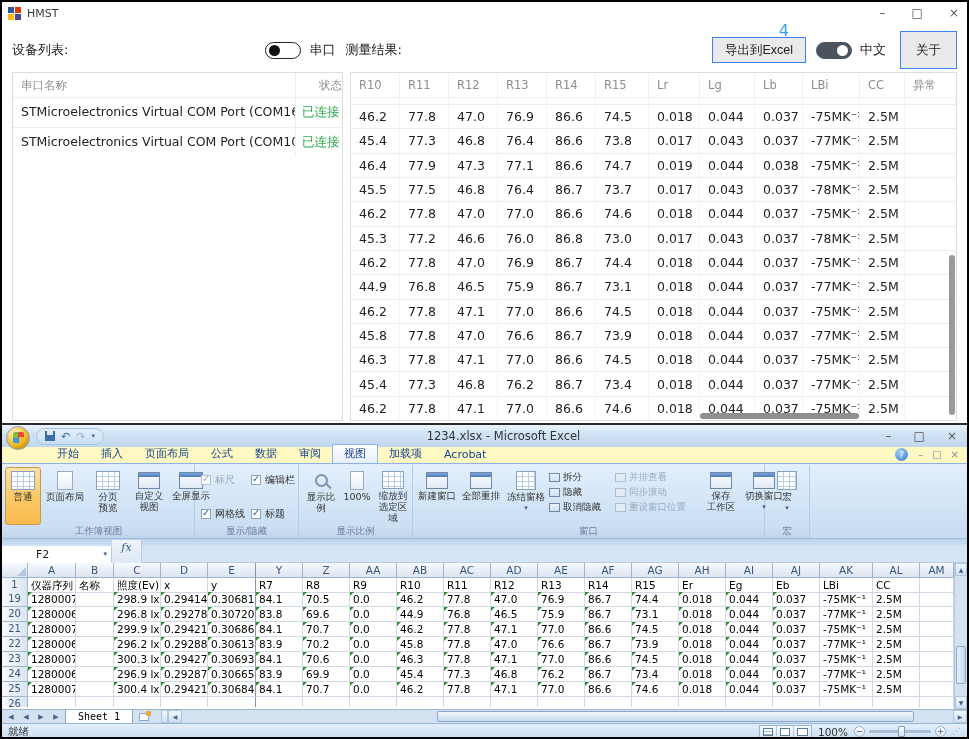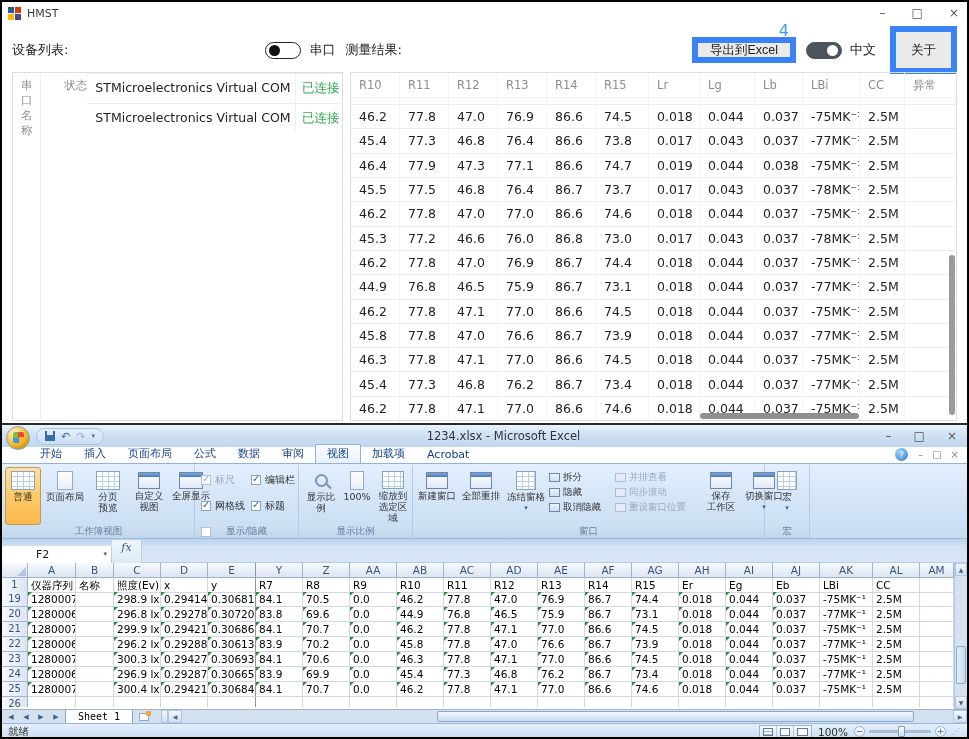--- a/index.html
+++ b/index.html
@@ -14,26 +14,26 @@
   .hmst-logo i{display:block;}
   .hmst-logo .q1{background:#2b5797;} .hmst-logo .q2{background:#d83b01;}
   .hmst-logo .q3{background:#ffb900;} .hmst-logo .q4{background:#4a4a8a;}
   .win-btns{margin-left:auto;display:flex;gap:26px;color:#555;font-size:12px;line-height:1;}
   .win-btns span{cursor:default;}
   .hmst-toolbar{height:46px;display:flex;align-items:center;padding:6px 10px 0 10px;position:relative;font-size:13px;color:#222;}
   .tg{width:36px;height:17px;border:1px solid #222;border-radius:9px;position:relative;background:#fff;flex:none;}
   .tg .knob{position:absolute;left:3px;top:2px;width:11px;height:11px;border-radius:50%;background:#111;}
   .tg.on{background:#4b545c;border-color:#4b545c;}
   .tg.on .knob{left:auto;right:3px;background:#fff;}
-  .hbtn{height:26px;padding:0 12px;background:#eaeaea;border:6px solid #3b82f6;font-size:12.5px;color:#222;
+  .hbtn{height:26px;padding:0 12px;background:#eaeaea;border:1px solid #3b82f6;font-size:12.5px;color:#222;
         display:flex;align-items:center;flex:none;}
   .ann{position:absolute;top:-3px;right:178px;color:#3d9bff;font-size:16px;}
   .hmst-body{flex:1;display:flex;padding:2px 10px 2px 10px;min-height:0;}
 
-  .dev{width:331px;border:1px solid #ddd;font-size:12px;flex:none;display:flex;flex-direction:row;}
+  .dev{width:331px;border:1px solid #ddd;font-size:12px;flex:none;display:flex;flex-direction:column;}
   .dev-head{display:grid;grid-template-columns:1fr 46px;color:#8d8d8d;font-size:11.5px;}
   .dev-head>span{padding:5px 0 4px 8px;border-right:1px solid #f0f0f0;}
   .dev-head>span:last-child{border-right:none;text-align:right;}
   .dev-row{display:grid;grid-template-columns:1fr 46px;border-top:1px solid #ededed;}
   .dev-row .dname{padding:6px 0 6px 8px;font-size:12.5px;color:#222;border-right:1px solid #f0f0f0;white-space:nowrap;overflow:hidden;}
   .dev-row .dstat{padding:6px 0 6px 6px;color:#2fab4f;font-size:12.5px;}
 
   .res{flex:1;margin-left:7px;border:1px solid #ddd;position:relative;display:flex;flex-direction:column;overflow:hidden;min-width:0;}
   .rgrid{display:grid;grid-template-columns:49px 49px 49px 49px 49px 53px 51px 55px 48px 57px 45px minmax(0,1fr);}
   .res-head>span{color:#8d8d8d;font-size:11.5px;padding:5px 0 4px 8px;border-right:1px solid #f2f2f2;white-space:nowrap;overflow:hidden;}
@@ -56,21 +56,21 @@
   .orb i{width:11px;height:11px;border-radius:2px;display:block;
          background:conic-gradient(#e8483a 0 25%,#f0b733 0 50%,#3f96e8 0 75%,#7bbf3f 0);}
   .qat{display:flex;align-items:center;gap:6px;margin-left:4px;background:linear-gradient(#e4f0fc,#c9def3);
        border:1px solid #a9c4e2;border-radius:9px;height:17px;padding:0 8px;font-size:11px;color:#3a6ea5;}
   .ic-save{width:10px;height:10px;background:#3a6ea5;position:relative;}
   .ic-save::after{content:"";position:absolute;left:2px;top:0;width:6px;height:4px;background:#dcE9f8;background:#dce9f8;}
   .qat .dis{color:#9db3cc;}
   .x-title{position:absolute;left:0;right:0;text-align:center;font-size:11.5px;color:#333;pointer-events:none;padding-left:38px;}
   .x-winbtns{margin-left:auto;display:flex;gap:22px;color:#555;font-size:12px;padding-right:10px;z-index:2;}
 
-  .x-tabrow{height:17px;background:#ffffff;display:flex;align-items:flex-end;padding-left:27px;position:relative;border-bottom:1px solid #8db2e3;}
+  .x-tabrow{height:17px;background:#fef9c3;display:flex;align-items:flex-end;padding-left:44px;position:relative;border-bottom:1px solid #8db2e3;}
   .x-tab{font-size:11px;color:#15428b;padding:1px 11px 2px 11px;white-space:nowrap;}
   .x-tab.active{background:linear-gradient(#fdfeff,#e7f0fa);border:1px solid #8db2e3;border-bottom:none;border-radius:2px 2px 0 0;}
   .x-tabrow-right{position:absolute;right:8px;top:1px;display:flex;align-items:center;gap:10px;}
   .x-help{width:13px;height:13px;border-radius:50%;background:radial-gradient(circle at 35% 30%,#9fd0f7,#2f7bd0);color:#fff;
           font-size:9px;display:flex;align-items:center;justify-content:center;}
   .x-docbtns{display:flex;gap:9px;color:#7d8da3;font-size:10px;}
 
   .x-ribbon{height:74px;background:linear-gradient(#e3effd,#d2e4f6 55%,#c6dcf2);display:flex;padding:1px 0 0 1px;overflow:hidden;}
   .grp{display:flex;flex-direction:column;border-right:1px solid #b5cbe4;flex:none;}
   .grp-body{flex:1;display:flex;align-items:stretch;padding:2px 2px 0 2px;min-height:0;}
@@ -87,21 +87,21 @@
   .ic-page{width:16px;height:19px;border:1px solid #98abc4;background:linear-gradient(#fff,#e9eef5);}
   .ic-zoom{width:13px;height:13px;border:2px solid #7c93b2;border-radius:50%;position:relative;margin:3px 0 3px 0;}
   .ic-zoom::after{content:"";position:absolute;width:7px;height:2px;background:#7c93b2;transform:rotate(45deg);right:-6px;bottom:-2px;}
   .ic-win{width:22px;height:17px;border:1px solid #7088a8;background:linear-gradient(#fff,#dfe9f5);position:relative;margin-top:1px;}
   .ic-win::before{content:"";position:absolute;left:0;right:0;top:0;height:4px;background:linear-gradient(#7aa7dd,#4a7ab8);}
   .smallcol{display:flex;flex-direction:column;justify-content:flex-start;padding-top:4px;gap:2px;flex:none;}
   .smallbtn{display:flex;align-items:center;gap:3px;font-size:9.5px;color:#333;white-space:nowrap;}
   .smallbtn .mini{width:11px;height:9px;border:1px solid #7088a8;background:linear-gradient(#eaf1fa,#cfdff1);flex:none;}
   .smallbtn.dis{color:#9aa9bd;}
   .smallbtn.dis .mini{border-color:#aebdcf;background:#e3ebf4;}
-  .cbcol{display:flex;flex-direction:column;gap:12px;padding:6px 4px 0 6px;flex:none;}
+  .cbcol{display:flex;flex-direction:column;gap:20px;padding:6px 4px 0 6px;flex:none;}
   .cbrow{display:flex;align-items:center;gap:4px;font-size:10px;color:#333;white-space:nowrap;}
   .cb{width:10px;height:10px;border:1px solid #8ea4bf;background:#fff;position:relative;flex:none;}
   .cb.ck::after{content:"✓";position:absolute;top:-3px;left:0px;font-size:10px;color:#3a5a8c;}
   .cbrow.dis{color:#98a5b5;}
   .cbrow.dis .cb{border-color:#b4c1d1;}
   .cbrow.dis .cb.ck::after{color:#9aa9bd;}
   .vsep{width:1px;background:#c2d4e8;margin:3px 2px;}
 
   .x-ribbonedge{height:8px;background:linear-gradient(#b9d2ec,#cfe2f4);border-top:1px solid #9cbbdd;}
 

